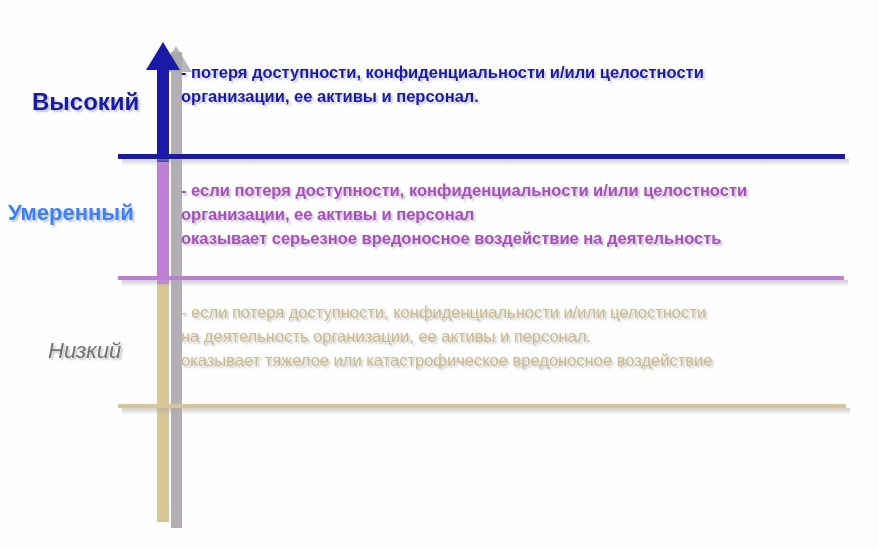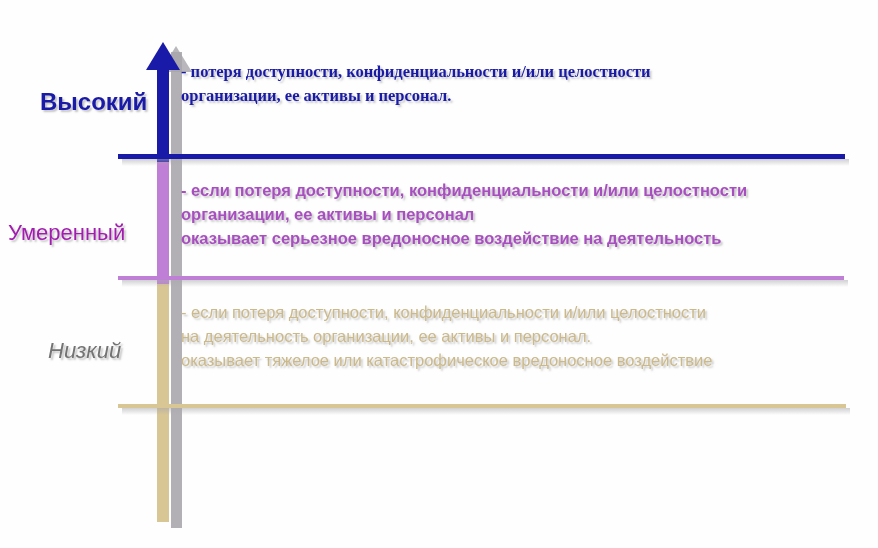--- a/index.html
+++ b/index.html
@@ -97,30 +97,30 @@
 
   <div class="axis-shadow-head"></div>
   <div class="axis-shadow"></div>
 
   <div class="axis-head"></div>
 
   <div class="axis-seg" style="top:68px;  height:94px;  background:#1a1aa8;"></div>
   <div class="axis-seg" style="top:162px; height:122px; background:#c07fd6;"></div>
   <div class="axis-seg" style="top:284px; height:238px; background:#d8c695;"></div>
 
-  <div class="band-label" style="left:32px; top:88px; font-size:24px; font-weight:bold; color:#1a1aa8;margin-left:8px;">Высокий</div>
+  <div class="band-label" style="left:32px; top:88px; font-size:24px; font-weight:bold; color:#1a1aa8;">Высокий</div>
 
-  <div class="band-text" style="top:60px; color:#1a1aa8; font-weight:bold;font-family:Liberation Serif, serif;">
+  <div class="band-text" style="top:60px; color:#1a1aa8; font-weight:bold;">
     <div>- потеря доступности, конфиденциальности и/или целостности</div>
     <div>организации, ее активы и персонал.</div>
   </div>
 
   <div class="rule" style="top:154px; width:727px; height:5px; background:#1a1aa8;"></div>
 
-  <div class="band-label" style="left:8px; top:220px; font-size:22px; font-weight:normal; color:#a21caf;">Умеренный</div>
+  <div class="band-label" style="left:8px; top:200px; font-size:22px; font-weight:bold; color:#3b82f6;">Умеренный</div>
 
   <div class="band-text" style="top:178px; color:#a84fc0; font-weight:bold;">
     <div>- если потеря доступности, конфиденциальности и/или целостности</div>
     <div>организации, ее активы и персонал</div>
     <div>оказывает серьезное вредоносное воздействие на деятельность</div>
   </div>
 
   <div class="rule" style="top:276px; width:726px; height:4px; background:#c07fd6;"></div>
 
   <div class="band-label" style="left:48px; top:338px; font-size:22px; color:#737373;font-style:italic;">Низкий</div>

